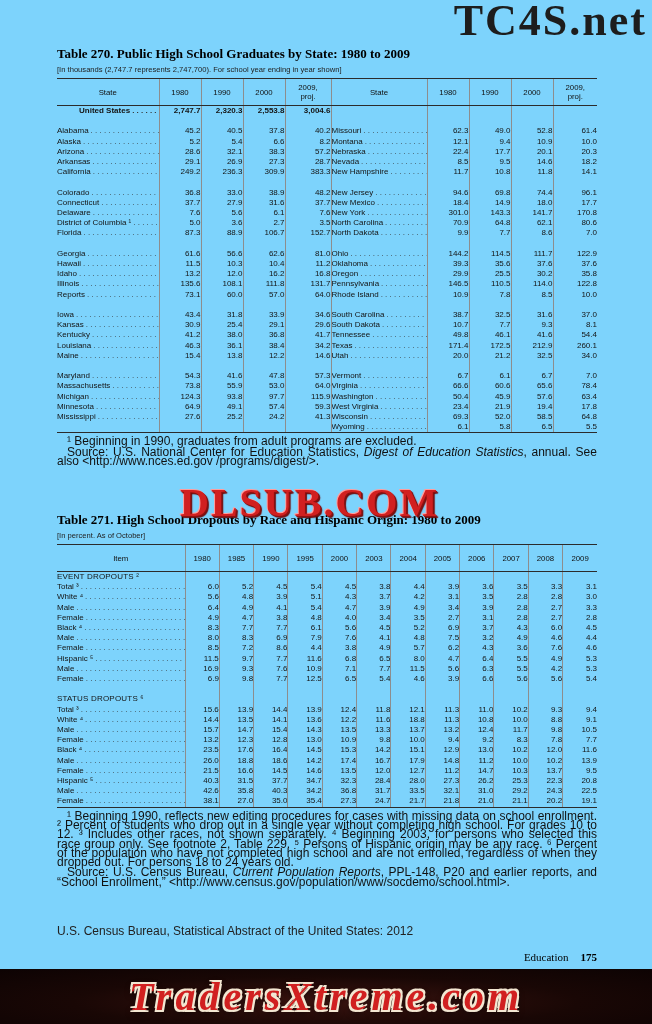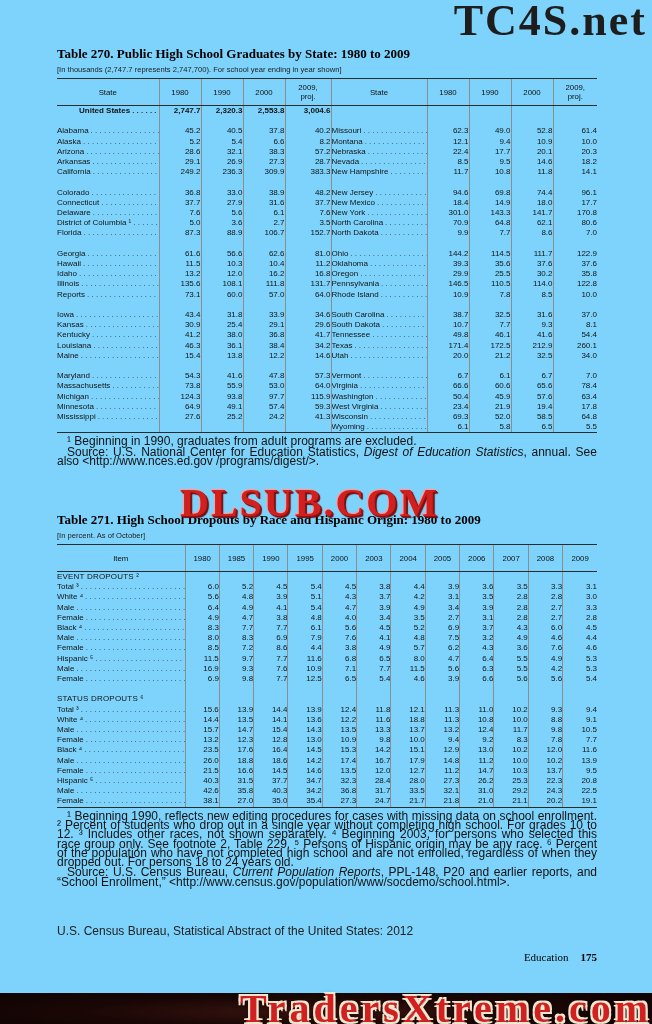--- a/index.html
+++ b/index.html
@@ -44,23 +44,23 @@
   .footer-right{position:absolute;right:55px;top:951px;font-family:"Liberation Serif",serif;font-size:11px;color:#000;}
   .footer-right .pgnum{font-weight:bold;margin-left:12px;}
   .footer-left{position:absolute;left:57px;top:924px;font-size:12px;color:#222;}
 
   
   .wm-top{position:absolute;top:0;right:5px;font-family:"Liberation Serif",serif;font-weight:bold;
         font-size:44px;line-height:42px;letter-spacing:2px;color:#1d1d1d;z-index:4;}
   .wm-mid{position:absolute;top:484px;left:180px;font-family:"Liberation Serif",serif;font-weight:bold;
         font-size:40px;line-height:38px;letter-spacing:2px;color:#d12020;z-index:5;
         text-shadow:1px 1px 0 #8e1010,2px 2px 1px #6e0b0b,-1px -1px 0 #ff9d9d;}
-  .wm-band{position:absolute;left:0;bottom:0;width:652px;height:31px;z-index:6;
+  .wm-band{position:absolute;left:0;bottom:0;width:652px;height:55px;z-index:6;
         background:radial-gradient(ellipse at 50% 60%, #3b1410 0%, #190705 55%, #0d0303 100%);
-        display:flex;align-items:center;justify-content:flex-end;}
+        display:flex;align-items:center;justify-content:center;font-style:italic;}
   .wm-bottom-text{font-family:"Liberation Serif",serif;font-weight:bold;font-size:40px;letter-spacing:4px;
         color:#d12020;white-space:nowrap;
         text-shadow:-2px -2px 0 #f3e7d2,2px -2px 0 #f3e7d2,-2px 2px 0 #f3e7d2,2px 2px 0 #f3e7d2,0 3px 7px rgba(0,0,0,.7);}
 </style>
 </head>
 <body>
 
 <div class="page">
 
   <div class="wm-top" style="color: rgb(29, 29, 29);">TC4S.net</div>

